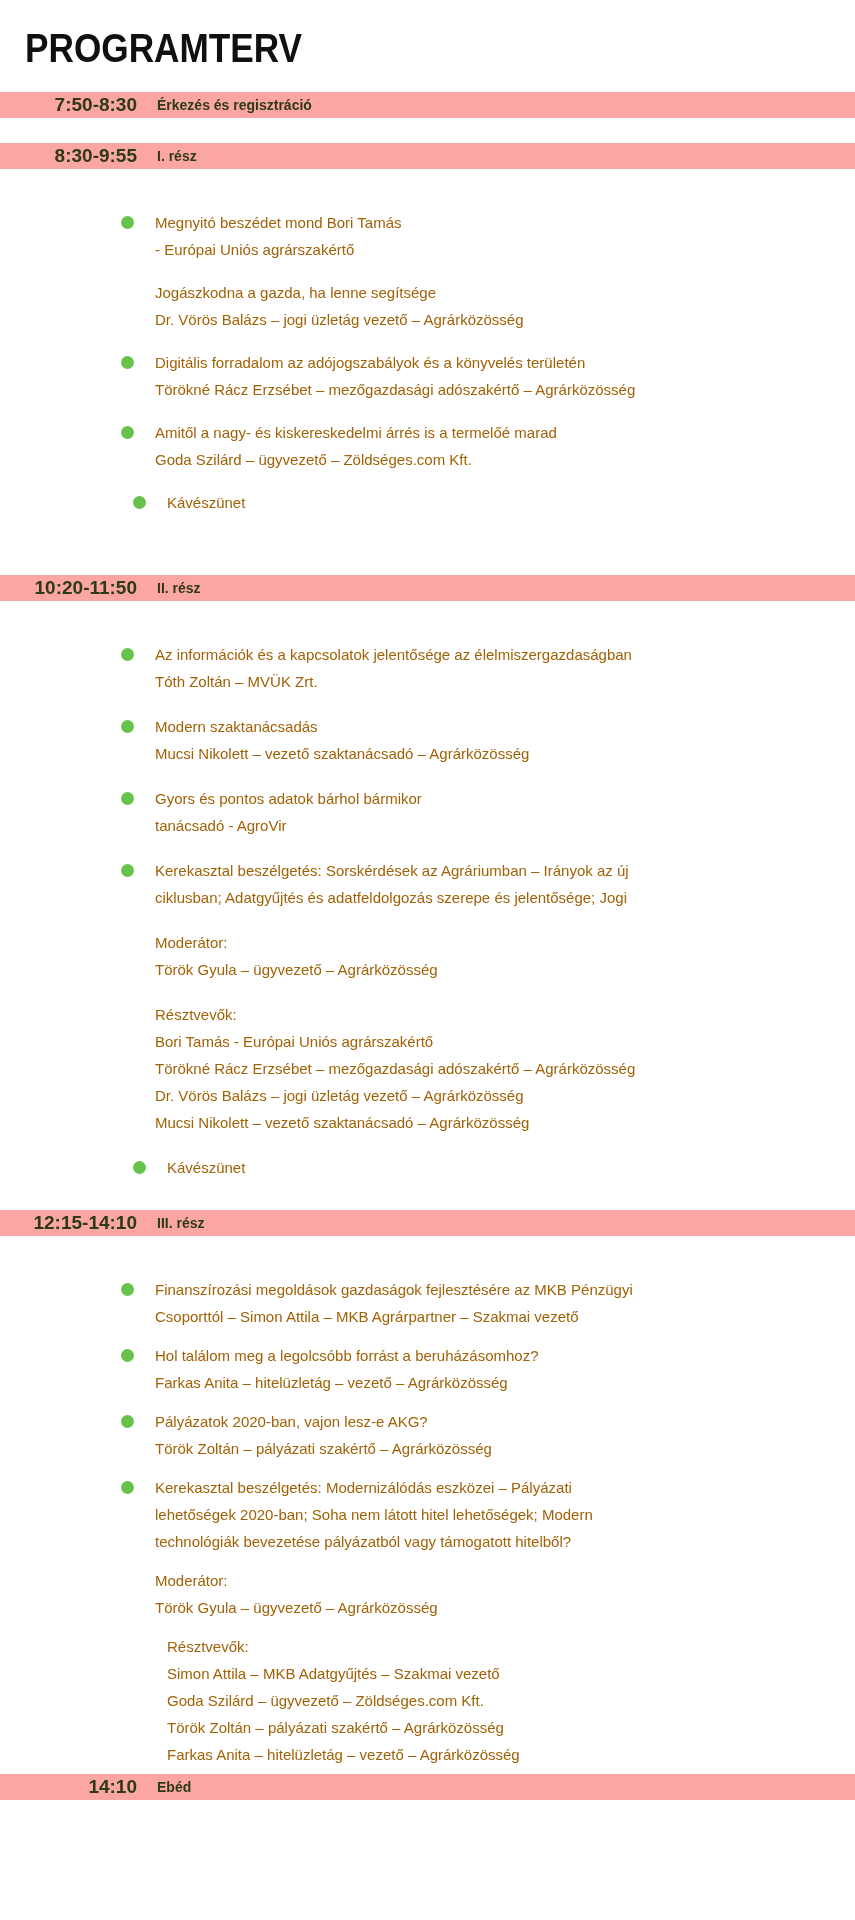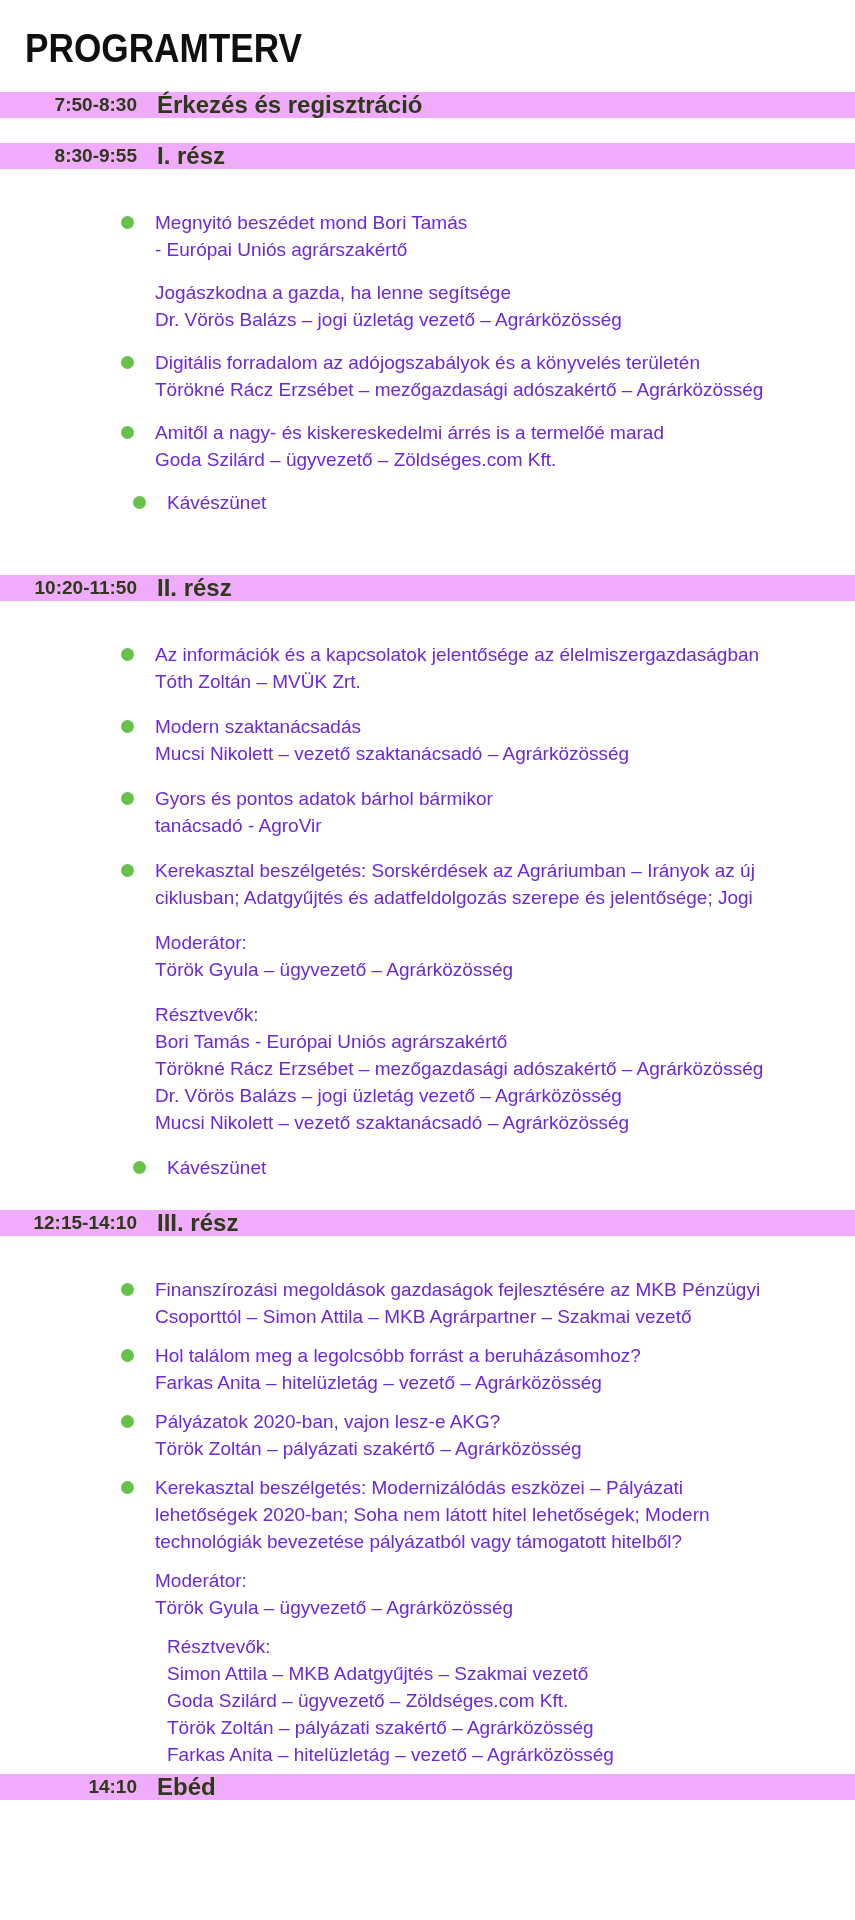--- a/index.html
+++ b/index.html
@@ -17,55 +17,55 @@
     font-weight: 800;
     color: #101010;
     letter-spacing: 0px;
     transform: scaleX(0.88);
     transform-origin: left center;
     white-space: nowrap;
   }
   .program { width: 855px; }
   .bar {
     height: 26px;
-    background: #f0abfc;
+    background: #fca5a5;
     display: flex;
     align-items: center;
     width: 855px;
   }
   .bar .time {
     width: 137px;
     text-align: right;
     font-weight: 700;
     font-size: 19px;
     color: #2c3a18;
     white-space: nowrap;
   }
   .bar .label {
     margin-left: 20px;
     font-weight: 700;
-    font-size: 24px;
+    font-size: 14px;
     color: #2c3a18;
     white-space: nowrap;
   }
   .sec-0 .bar { margin-top: 22px; margin-bottom: 25px; }
   .items { padding: 40px 40px 45px 155px; }
   .item { position: relative; margin-bottom: 16px; }
   .item:last-child { margin-bottom: 0; margin-left: 12px; }
   .bullet {
     position: absolute;
     left: -34px; top: 7px;
     width: 13px; height: 13px;
     border-radius: 50%;
     background: #67c24b;
   }
   .line {
-    font-size: 19px;
+    font-size: 15px;
     line-height: 27px;
-    color: #6d28d9;
+    color: #a16207;
     white-space: nowrap;
   }
   .sec-1 .items { padding-bottom: 59px; }
   .sec-2 .items { padding-bottom: 29px; }
   .sec-2 .item  { margin-bottom: 18px; }
   .sec-2 .item:last-child { margin-bottom: 0; }
   .sec-3 .items { padding-bottom: 6px; }
   .sec-3 .item  { margin-bottom: 12px; }
   .sec-3 .item:last-child { margin-bottom: 0; }
 </style>

